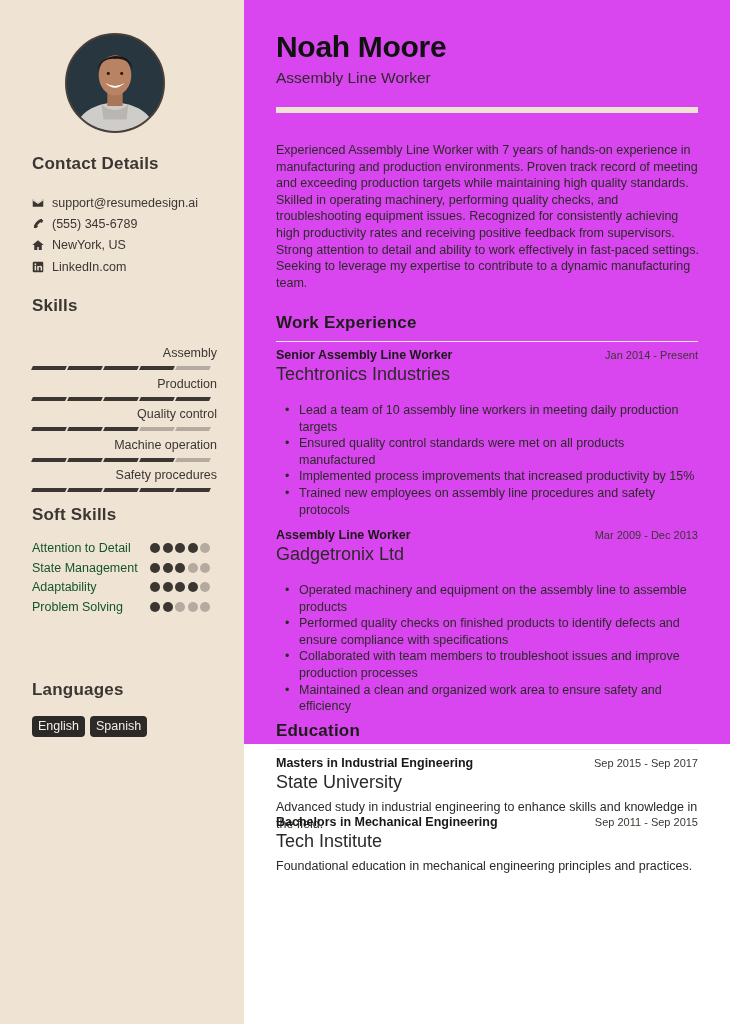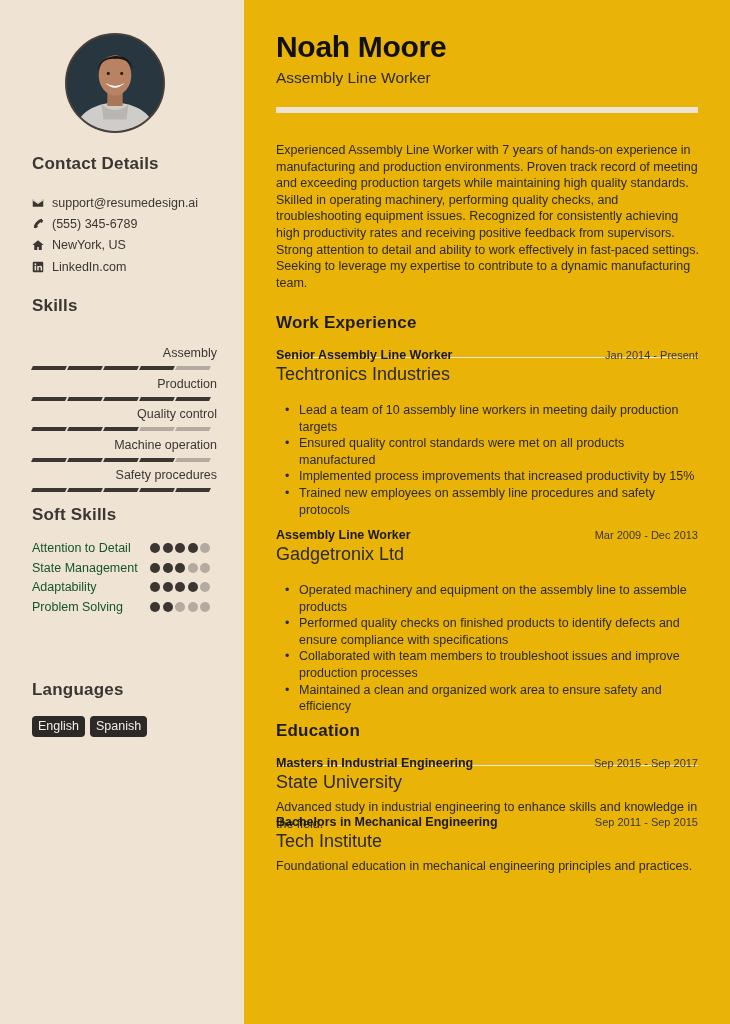--- a/index.html
+++ b/index.html
@@ -1,20 +1,20 @@
 <!DOCTYPE html>
 <html><head>
 <meta charset="utf-8">
 <style>
   * { box-sizing: border-box; margin: 0; padding: 0; }
   html, body { width: 730px; height: 1024px; background: #ffffff; overflow: hidden; }
   body { font-family: "Liberation Sans", "DejaVu Sans", sans-serif; color: #2c2a28; position: relative; }
 
   .sidebar { position: absolute; left: 0; top: 0; width: 244px; height: 1024px; background: #efe3d4; }
-  .main { position: absolute; left: 244px; top: 0; width: 486px; height: 1024px; background: #eab308; }
+  .main { position: absolute; left: 244px; top: 0; width: 486px; height: 744px; background: #d946ef; }
 
   
   .avatar { position: absolute; left: 65px; top: 33px; width: 100px; height: 100px; border-radius: 50%;
             border: 2px solid #4a4039; overflow: hidden; background: #2b3a43; }
   .avatar svg { width: 100%; height: 100%; display: block; }
 
   .side-h { position: absolute; left: 32px; font-size: 17px; font-weight: bold; color: #3b3632; letter-spacing: 0.2px; }
 
   
   .contact { position: absolute; left: 32px; top: 192px; width: 200px; }
@@ -43,21 +43,21 @@
   .lang { background: #2c2a28; color: #f4ede4; font-size: 12.5px; padding: 3px 6px 4px; border-radius: 4px; }
 
   
   .name { position: absolute; left: 32px; top: 30px; font-size: 30px; font-weight: bold; color: #111; letter-spacing: -0.3px; }
   .role { position: absolute; left: 32px; top: 69px; font-size: 15.5px; color: #2c2a28; }
   .divider { position: absolute; left: 32px; top: 107px; width: 422px; height: 6px; background: #efe3d4; }
 
   .summary { position: absolute; left: 32px; top: 142px; width: 424px; font-size: 12.5px; line-height: 16.6px; color: #2c2a28; }
 
   .sec-h { position: absolute; left: 32px; width: 422px; font-size: 17px; font-weight: bold; color: #1e1c1a;
-           padding-bottom: 24px; border-bottom: 1px solid #f0ebe3; letter-spacing: 0.2px; }
+           padding-bottom: 8px; border-bottom: 1px solid #f0ebe3; letter-spacing: 0.2px; }
 
   .entry { position: absolute; left: 32px; width: 422px; }
   .entry-top { display: flex; justify-content: space-between; align-items: baseline; gap: 32px; }
   .entry-title { font-size: 12.5px; font-weight: bold; color: #1a1816; }
   .entry-date { font-size: 11px; color: #3b3632; }
   .entry-org { font-size: 18px; color: #2c2a28; margin-top: 2px; }
   .entry ul { list-style: none; margin-top: 17px; }
   .entry li { position: relative; padding-left: 23px; font-size: 12.5px; line-height: 16.6px; color: #2c2a28; }
   .entry li::before { content: "•"; position: absolute; left: 9px; top: 0; }
   .entry-desc { font-size: 12.5px; line-height: 16.6px; color: #2c2a28; margin-top: 6px; }

